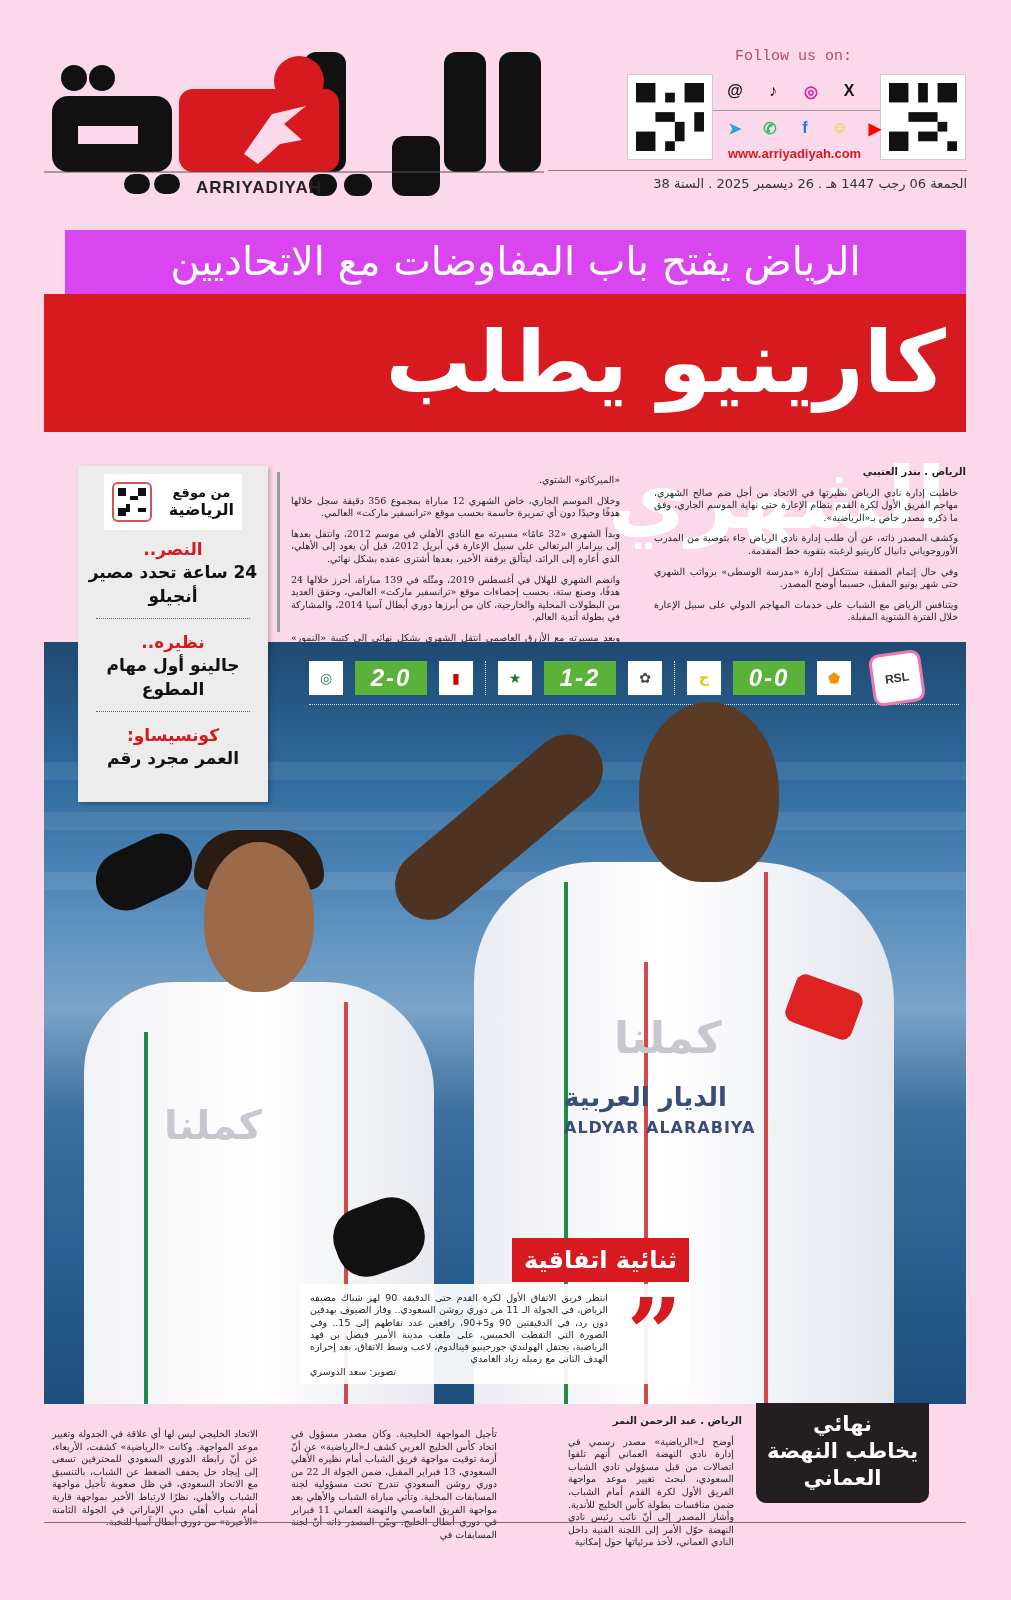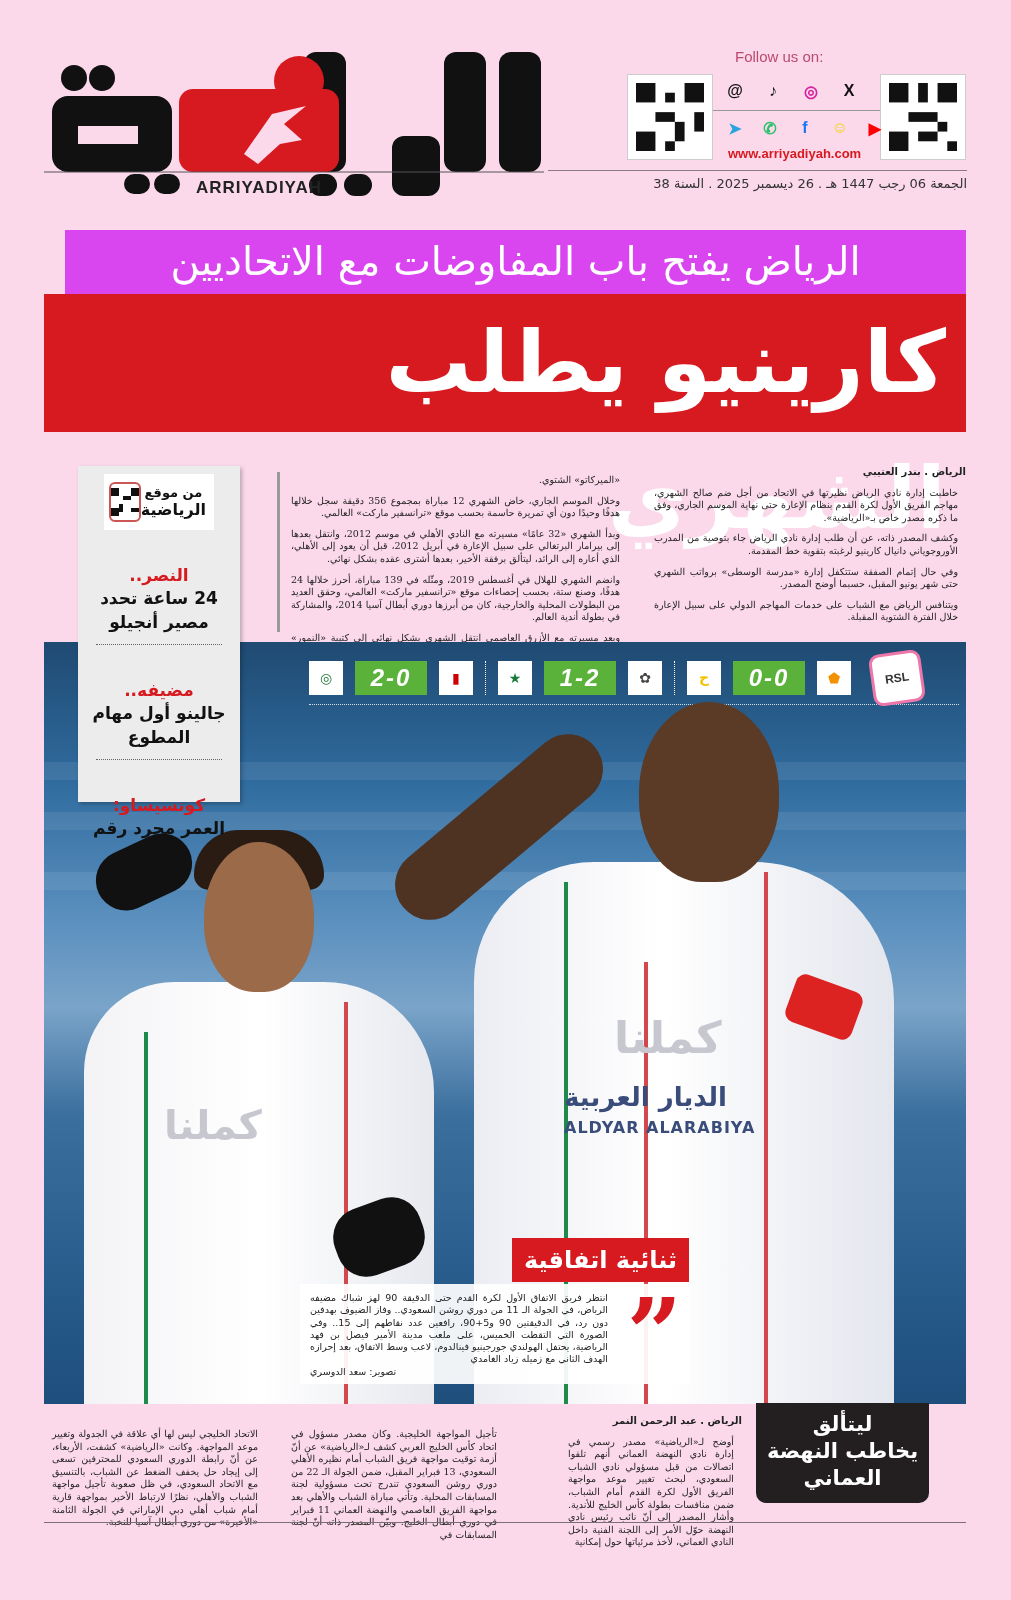--- a/index.html
+++ b/index.html
@@ -2,21 +2,21 @@
 <html><head>
 <meta charset="utf-8">
 <style>
   * { box-sizing: border-box; margin: 0; padding: 0; }
   html, body { width: 1011px; height: 1600px; background: #fbd9ea; overflow: hidden; }
   body { position: relative; font-family: "DejaVu Sans", sans-serif; color: #1a1a1a; }
 
   
   .logo { position: absolute; left: 44px; top: 44px; width: 500px; height: 160px; }
   .logo-latin { position: absolute; left: 196px; top: 178px; font-family: "Liberation Sans", sans-serif; font-weight: 700; font-size: 17px; letter-spacing: 1px; color: #222; }
-  .follow { position: absolute; left: 735px; top: 48px; font-family: Liberation Sans, sans-serif; font-size: 15px; color: #b94a6e; }
+  .follow { position: absolute; left: 735px; top: 48px; font-family: Liberation Mono, monospace; font-size: 15px; color: #b94a6e; }
   .qr { position: absolute; top: 74px; width: 86px; height: 86px; background: #fff; border: 1px solid #ccc; display: flex; align-items: center; justify-content: center; }
   .qr-left { left: 627px; }
   .qr-right { left: 880px; }
   .social-row { position: absolute; left: 724px; display: flex; gap: 16px; align-items: center; }
   .social-row.top { top: 80px; }
   .social-row.bottom { top: 117px; gap: 13px; }
   .social-sep { position: absolute; left: 713px; top: 110px; width: 167px; height: 1px; background: #999; }
   .soc { width: 22px; height: 22px; display: flex; align-items: center; justify-content: center; font-size: 16px; font-weight: 700; font-family: "Liberation Sans", sans-serif; }
   .site-url { position: absolute; left: 728px; top: 146px; font-family: "Liberation Sans", sans-serif; font-weight: 700; font-size: 13px; color: #d71920; }
   .mast-rule { position: absolute; left: 548px; top: 170px; width: 419px; height: 1px; background: #8a7a82; }
@@ -29,27 +29,27 @@
   
   .col { position: absolute; direction: rtl; text-align: justify; font-family: "DejaVu Serif", serif; font-size: 9.5px; line-height: 12.6px; color: #222; }
   .byline { font-family: "DejaVu Sans", sans-serif; font-weight: 700; font-size: 10px; margin-bottom: 4px; }
   .col p { margin: 8px; }
 
   .col-right { left: 646px; top: 466px; width: 320px; }
   .col-mid { left: 283px; top: 466px; width: 345px; }
   .col-mid-rule { position: absolute; left: 277px; top: 472px; width: 3px; height: 160px; background: #9a9a9a; }
 
   
-  .promo { position: absolute; left: 78px; top: 466px; width: 162px; height: 336px; background: #ececec; box-shadow: 2px 2px 4px rgba(0,0,0,0.25); z-index: 3; direction: rtl; text-align: center; }
+  .promo { position: absolute; left: 78px; top: 466px; width: 190px; height: 336px; background: #ececec; box-shadow: 2px 2px 4px rgba(0,0,0,0.25); z-index: 3; direction: rtl; text-align: center; }
   .promo-head { margin: 8px 26px 0 26px; height: 56px; background: #fff; display: flex; align-items: center; justify-content: space-between; padding: 0 8px; direction: rtl; }
   .promo-site { text-align: center; }
   .promo-from { font-weight: 700; font-size: 13px; color: #111; }
   .promo-logo { font-weight: 900; font-size: 16px; color: #111; letter-spacing: -1px; }
   .promo-qr { width: 40px; height: 40px; border: 2px solid #c55; border-radius: 6px; background: #fff; display: flex; align-items: center; justify-content: center; }
-  .promo-item { padding: 8px 10px 6px 10px; margin-top: 26px; }
+  .promo-item { padding: 8px 10px 6px 10px; }
   .promo-tag { color: #d71920; font-weight: 700; font-size: 17px; line-height: 22px; }
   .promo-title { color: #111; font-weight: 700; font-size: 17px; line-height: 24px; }
   .promo-div { margin: 4px 18px; border-top: 1px dotted #666; }
 
   
   .photo { position: absolute; left: 44px; top: 642px; width: 922px; height: 762px; overflow: hidden;
     background:
       radial-gradient(ellipse 260px 320px at 670px 430px, rgba(255,255,255,0.0), rgba(0,0,0,0) 70%),
       linear-gradient(180deg, #1f4a72 0%, #2f6b9e 18%, #5a8fbe 36%, #7aa4c9 48%, #3b6f9d 62%, #2a5f8f 80%, #1e4e7c 100%); }
   .stand-band { position: absolute; left: 0; width: 100%; height: 18px; background: rgba(255,255,255,0.08); }
@@ -201,21 +201,21 @@
           <rect x="5" y="5" width="2" height="1" fill="#111"></rect>
       </svg>
     </div>
   </div>
   <div class="promo-item">
     <div class="promo-tag">النصر..</div>
     <div class="promo-title">24 ساعة تحدد مصير أنجيلو</div>
   </div>
   <div class="promo-div"></div>
   <div class="promo-item">
-    <div class="promo-tag">مضيفه..</div>
+    <div class="promo-tag">نظيره..</div>
     <div class="promo-title">جالينو أول مهام المطوع</div>
   </div>
   <div class="promo-div"></div>
   <div class="promo-item">
     <div class="promo-tag">كونسيساو:</div>
     <div class="promo-title">العمر مجرد رقم</div>
   </div>
 </div>
 
 <div class="photo">
@@ -266,21 +266,21 @@
   <div class="cap-text">
     <span>انتظر فريق الاتفاق الأول لكرة القدم حتى الدقيقة 90 لهز شباك مضيفه الرياض، في الجولة الـ 11 من دوري روشن السعودي.. وفاز الضيوف بهدفين دون رد، في الدقيقتين 90 و5+90، رافعين عدد نقاطهم إلى 15.. وفي الصورة التي التقطت الخميس، على ملعب مدينة الأمير فيصل بن فهد الرياضية، يحتفل الهولندي جورجينيو فينالدوم، لاعب وسط الاتفاق، بعد إحرازه الهدف الثاني مع زميله زياد الغامدي</span>
     <div class="cap-credit-row">
       <span></span>
       <span>تصوير: سعد الدوسري</span>
     </div>
   </div>
 </div>
 
 <div class="side-title">
-  <div>ليتألق</div>
+  <div>نهائي</div>
   <div>يخاطب النهضة</div>
   <div>العماني</div>
 </div>
 <div class="col col-b1">
   <div class="byline">الرياض . عبد الرحمن النمر</div>
   <p>أوضح لـ«الرياضية» مصدر رسمي في إدارة نادي النهضة العماني أنهم تلقوا اتصالات من قبل مسؤولي نادي الشباب السعودي، لبحث تغيير موعد مواجهة الفريق الأول لكرة القدم أمام الشباب، ضمن منافسات بطولة كأس الخليج للأندية. وأشار المصدر إلى أنّ نائب رئيس نادي النهضة حوّل الأمر إلى اللجنة الفنية داخل النادي العماني، لأخذ مرئياتها حول إمكانية</p>
 </div>
 <div class="col col-b2">
   <p>تأجيل المواجهة الخليجية. وكان مصدر مسؤول في اتحاد كأس الخليج العربي كشف لـ«الرياضية» عن أنّ أزمة توقيت مواجهة فريق الشباب أمام نظيره الأهلي السعودي، 13 فبراير المقبل، ضمن الجولة الـ 22 من دوري روشن السعودي تندرج تحت مسؤولية لجنة المسابقات المحلية. وتأتي مباراة الشباب والأهلي بعد مواجهة الفريق العاصمي والنهضة العماني 11 فبراير في دوري أبطال الخليج. وبيّن المصدر ذاته أنّ لجنة المسابقات في</p>
 </div>

